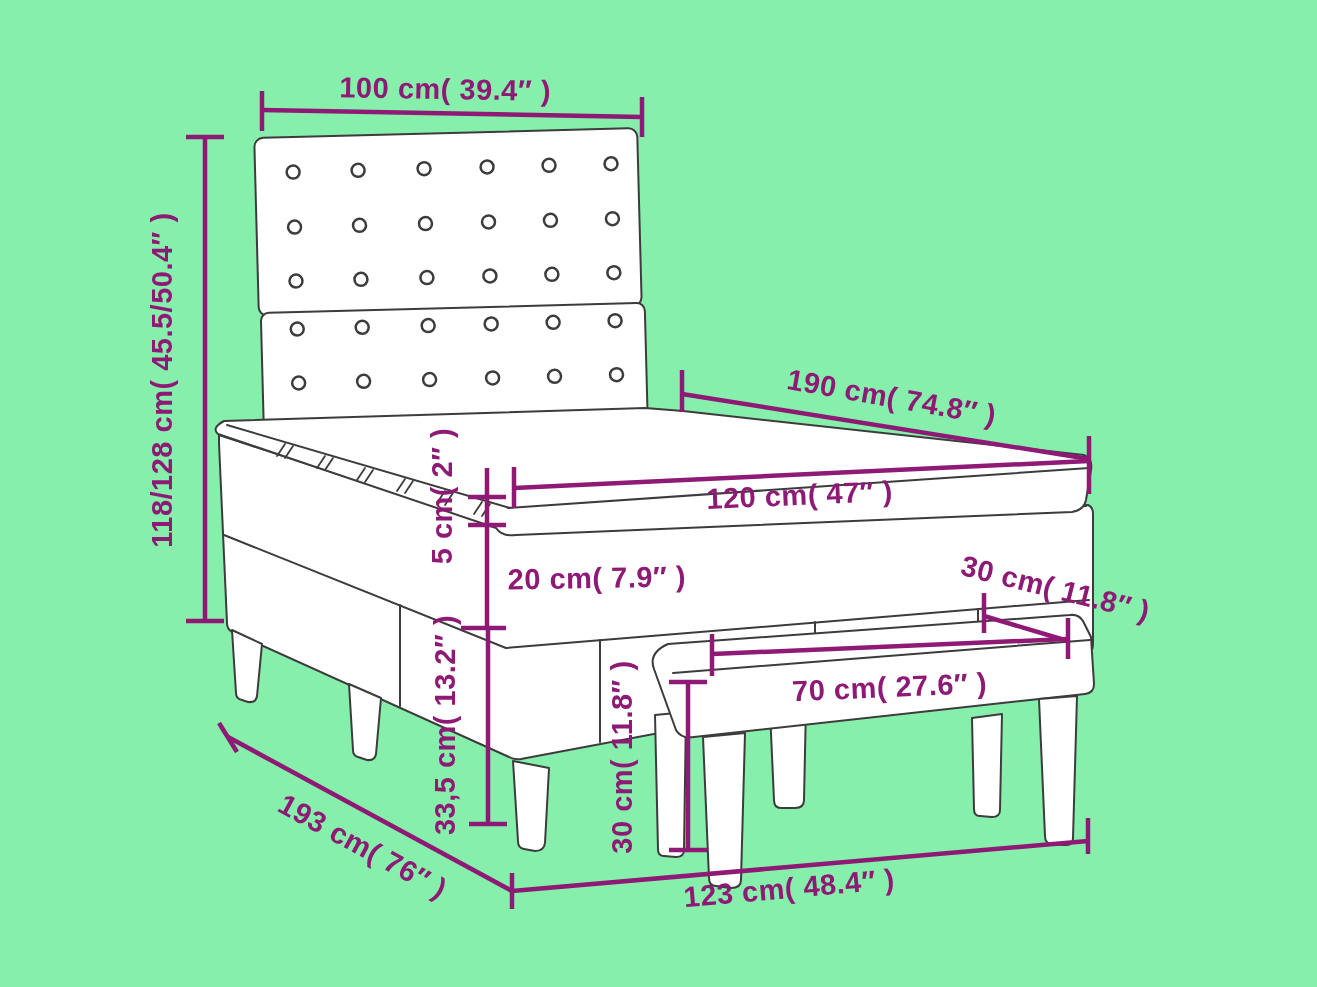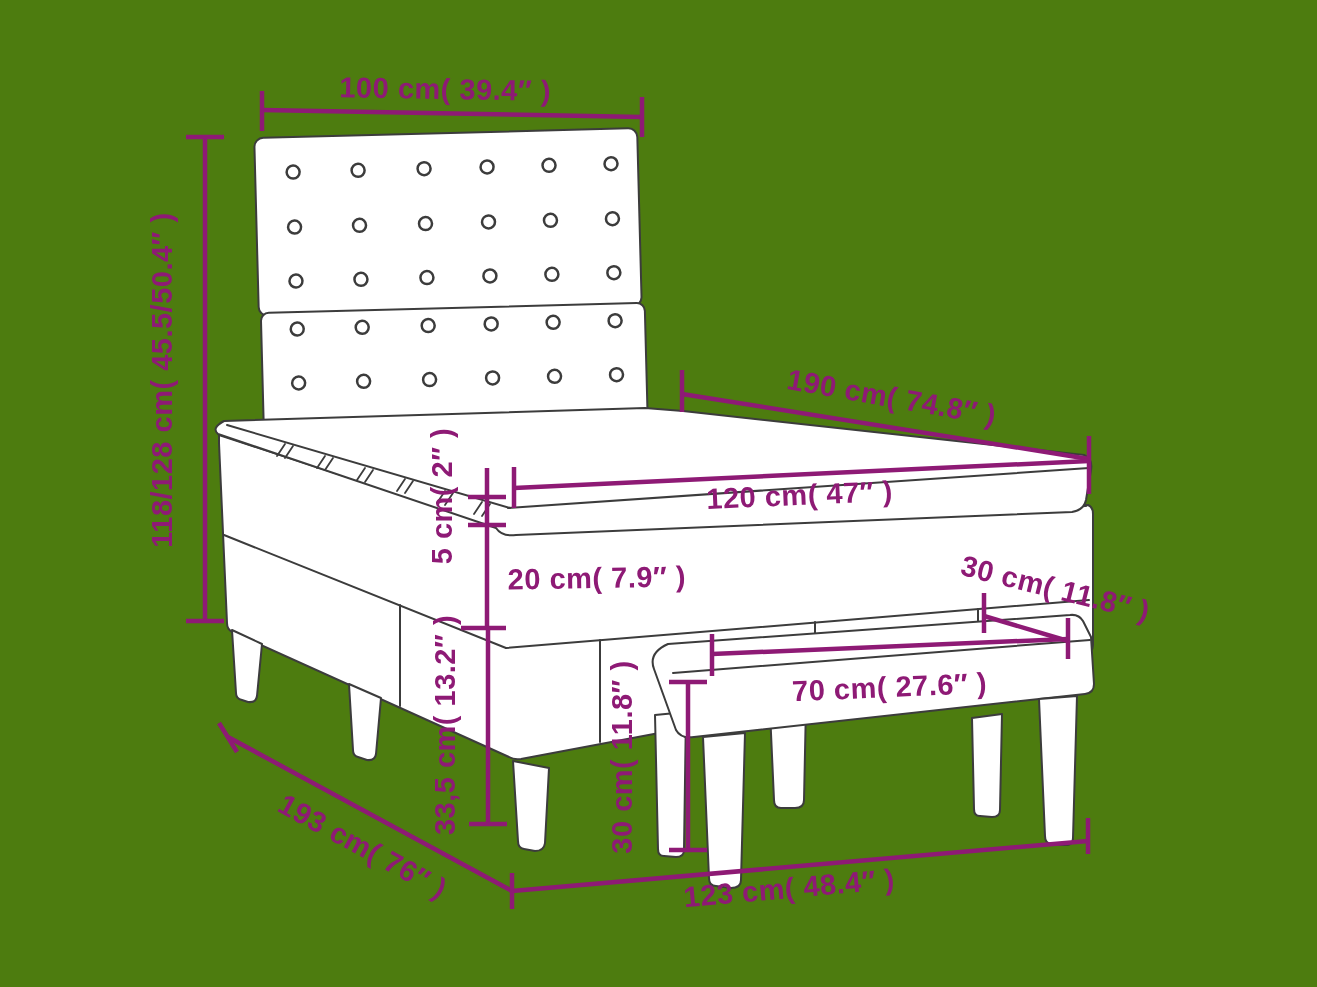--- a/index.html
+++ b/index.html
@@ -1,16 +1,16 @@
 <!DOCTYPE html>
 <html><head>
 <meta charset="utf-8">
 <style>
   html,body{margin:0;padding:0;background:#ffffff;}
-  #stage{position:relative;width:1317px;height:987px;background:#4d7c0f;overflow:hidden;
+  #stage{position:relative;width:1317px;height:987px;background:#86efac;overflow:hidden;
          font-family:"Liberation Sans",sans-serif;}
   svg{position:absolute;left:0;top:0;}
   .art{fill:#ffffff;stroke:#3c3c3c;stroke-width:2;stroke-linejoin:round;stroke-linecap:round;}
   .artline{fill:none;stroke:#3c3c3c;stroke-width:2;stroke-linejoin:round;stroke-linecap:round;}
   .hatch{fill:none;stroke:#3c3c3c;stroke-width:1.8;stroke-linecap:round;}
   .dim{fill:none;stroke:#8e1a75;stroke-width:4.5;stroke-linecap:butt;}
   .dimlabel{fill:#8e1a75;font-size:29px;font-weight:bold;letter-spacing:0.5px;
             font-family:"Liberation Sans",sans-serif;text-anchor:middle;}
 </style>
 </head>

